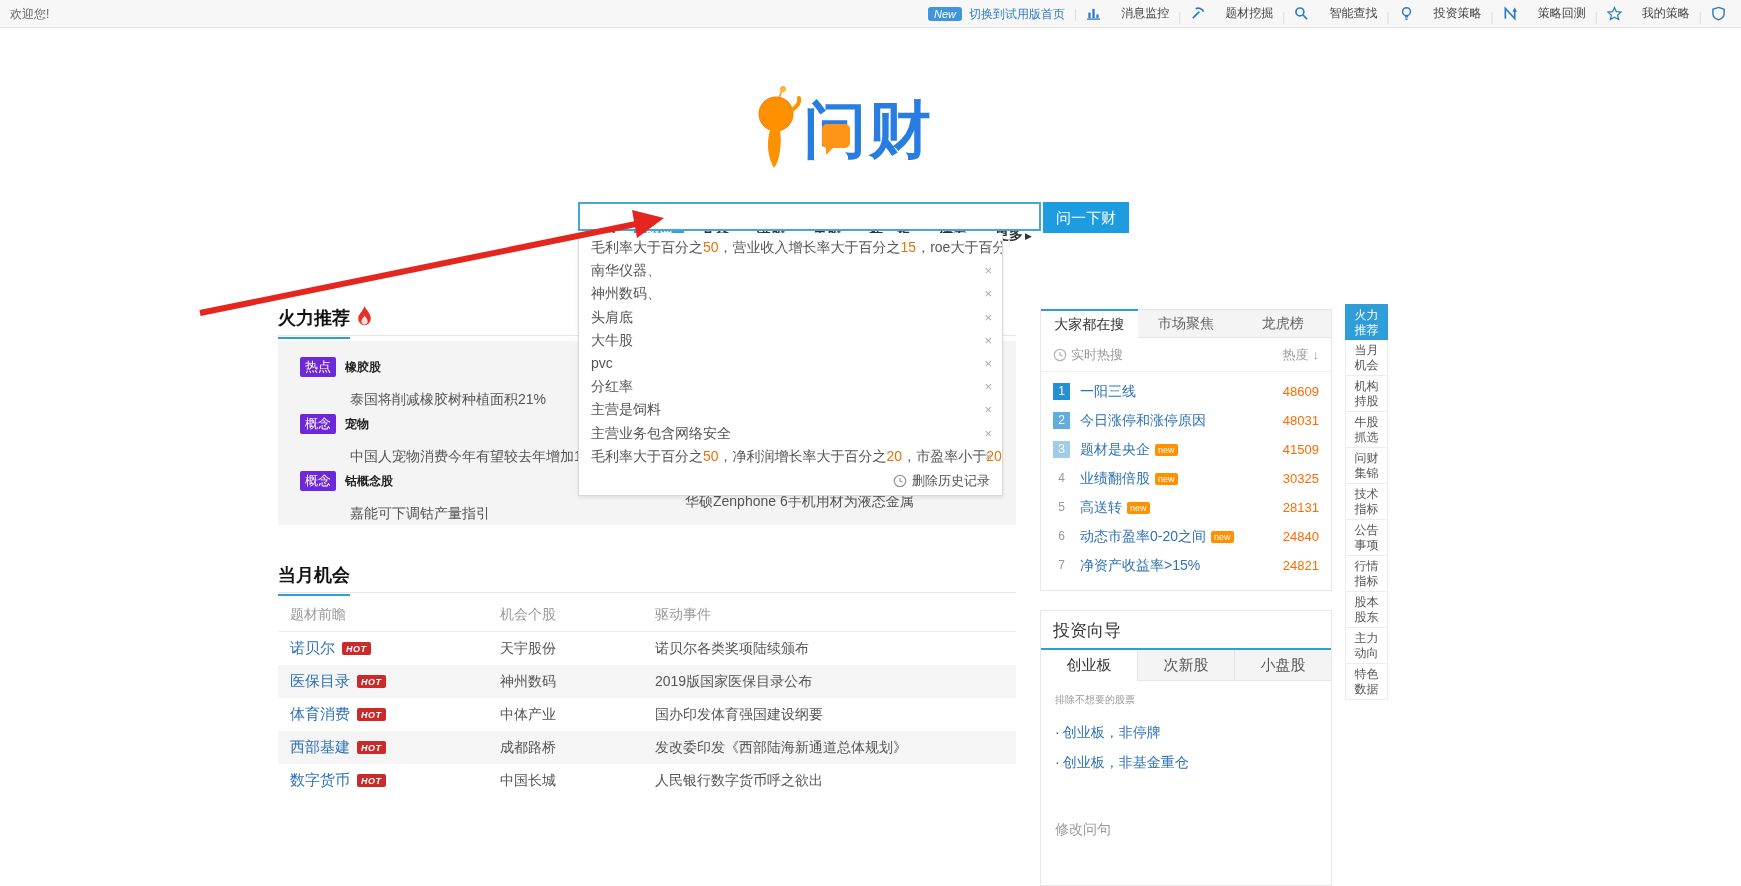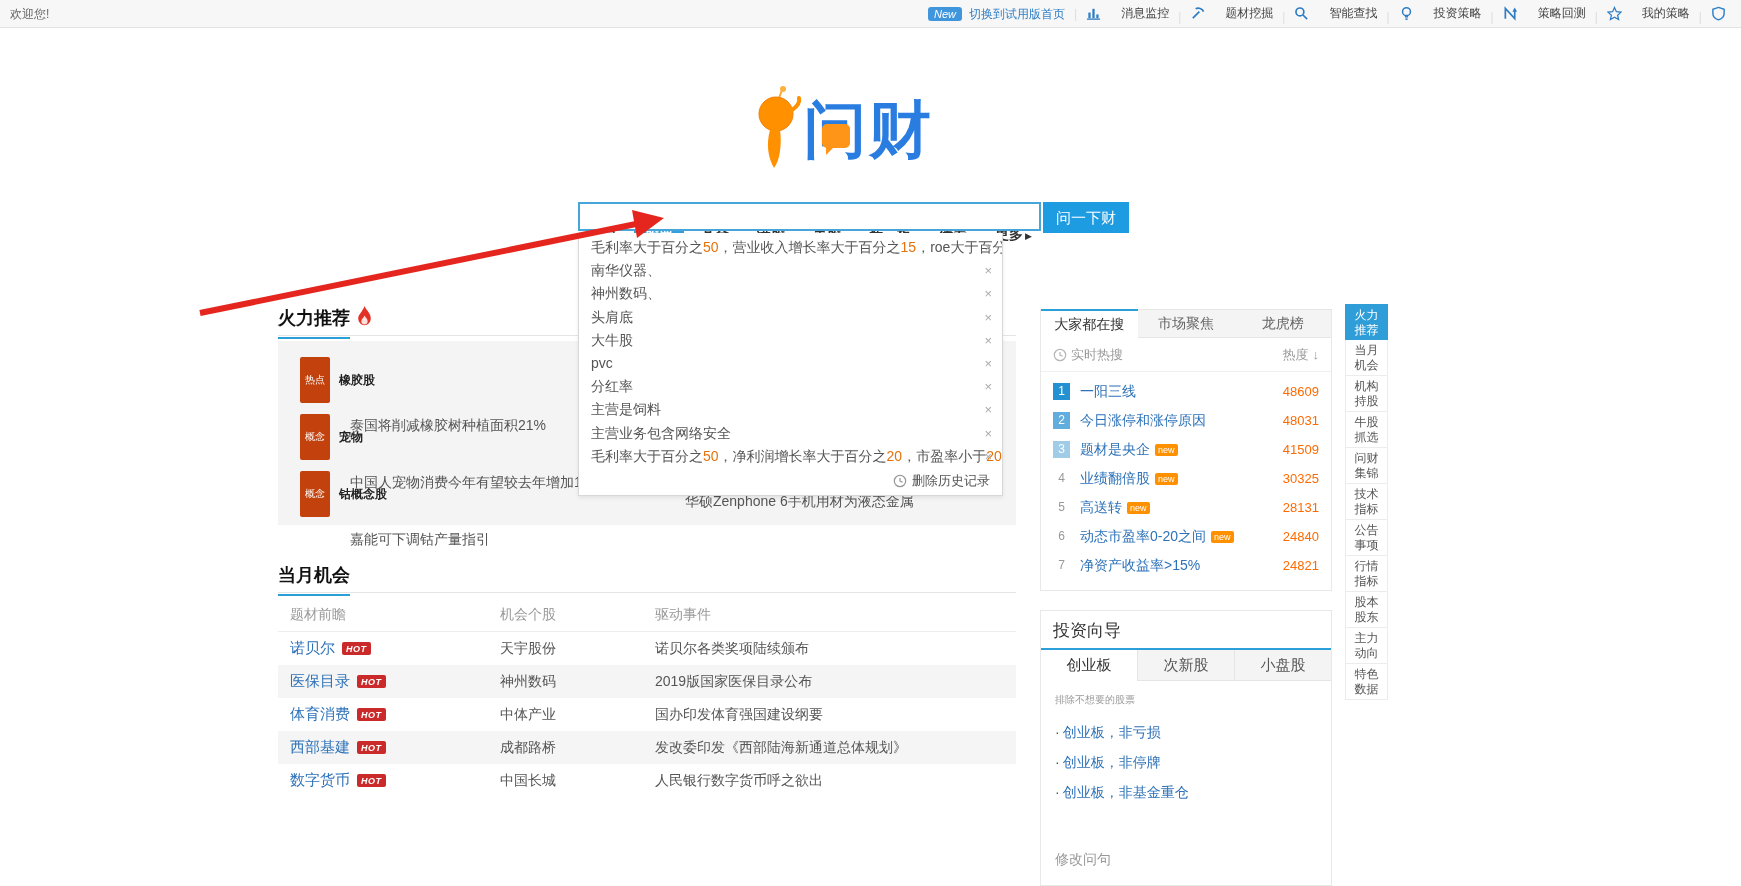--- a/index.html
+++ b/index.html
@@ -59,21 +59,21 @@
   .sechead { position:absolute; left:278px; width:738px; height:30px; border-bottom:1px solid #e5e5e5; }
   .sechead .ht { display:inline-block; font-size:18px; font-weight:bold; color:#111;
     padding-bottom:7px; border-bottom:2px solid #2b9fd8; }
   .sechead svg { vertical-align:-3px; margin-left:6px; }
 
   
   .hotpanel { position:absolute; left:278px; top:341px; width:738px; height:184px;
     background:#f4f4f4; }
   .hr-item { position:absolute; left:22px; width:430px; }
   .hr-line1 { display:flex; align-items:center; gap:9px; }
-  .hr-badge { background:#c2410c; color:#fff; font-size:10px; padding:16px 5px; border-radius:2px; }
+  .hr-badge { background:#6d28d9; color:#fff; font-size:13px; padding:1px 5px; border-radius:2px; }
   .hr-name { font-size:12px; font-weight:bold; color:#222; cursor:pointer; }
   .hr-desc { padding-left:50px; margin-top:14px; font-size:14px; color:#555; white-space:nowrap; }
   .hr-partial { position:absolute; left:407px; top:152px; font-size:14px; color:#555; }
 
   
   .mtable { position:absolute; left:278px; top:598px; width:738px; font-size:14px; }
   .mrow { display:grid; grid-template-columns:210px 155px 1fr; align-items:center;
     height:33px; padding-left:12px; color:#555; }
   .mrow.head { height:34px; color:#999; border-bottom:1px solid #ededed; }
   .mrow.alt { background:#f5f5f5; }
@@ -381,21 +381,20 @@
 <div class="guide">
   <div class="gtitle">投资向导</div>
   <div class="gtabs" id="guide-tabs">
       <span class="gtab active">创业板</span>
       <span class="gtab">次新股</span>
       <span class="gtab">小盘股</span>
     </div>
   <div class="gbody">
     <div class="gsec">排除不想要的股票</div>
     <div id="guide-links">
-        <span class="glink">创业板，非亏损</span>
         <span class="glink">创业板，非停牌</span>
         <span class="glink">创业板，非基金重仓</span>
       </div>
     <div class="gpartial">修改问句</div>
   </div>
 </div>
 
 <div class="sidenav" id="side-nav">
     <div class="snitem active">火力<br>推荐</div>
     <div class="snitem">当月<br>机会</div>

